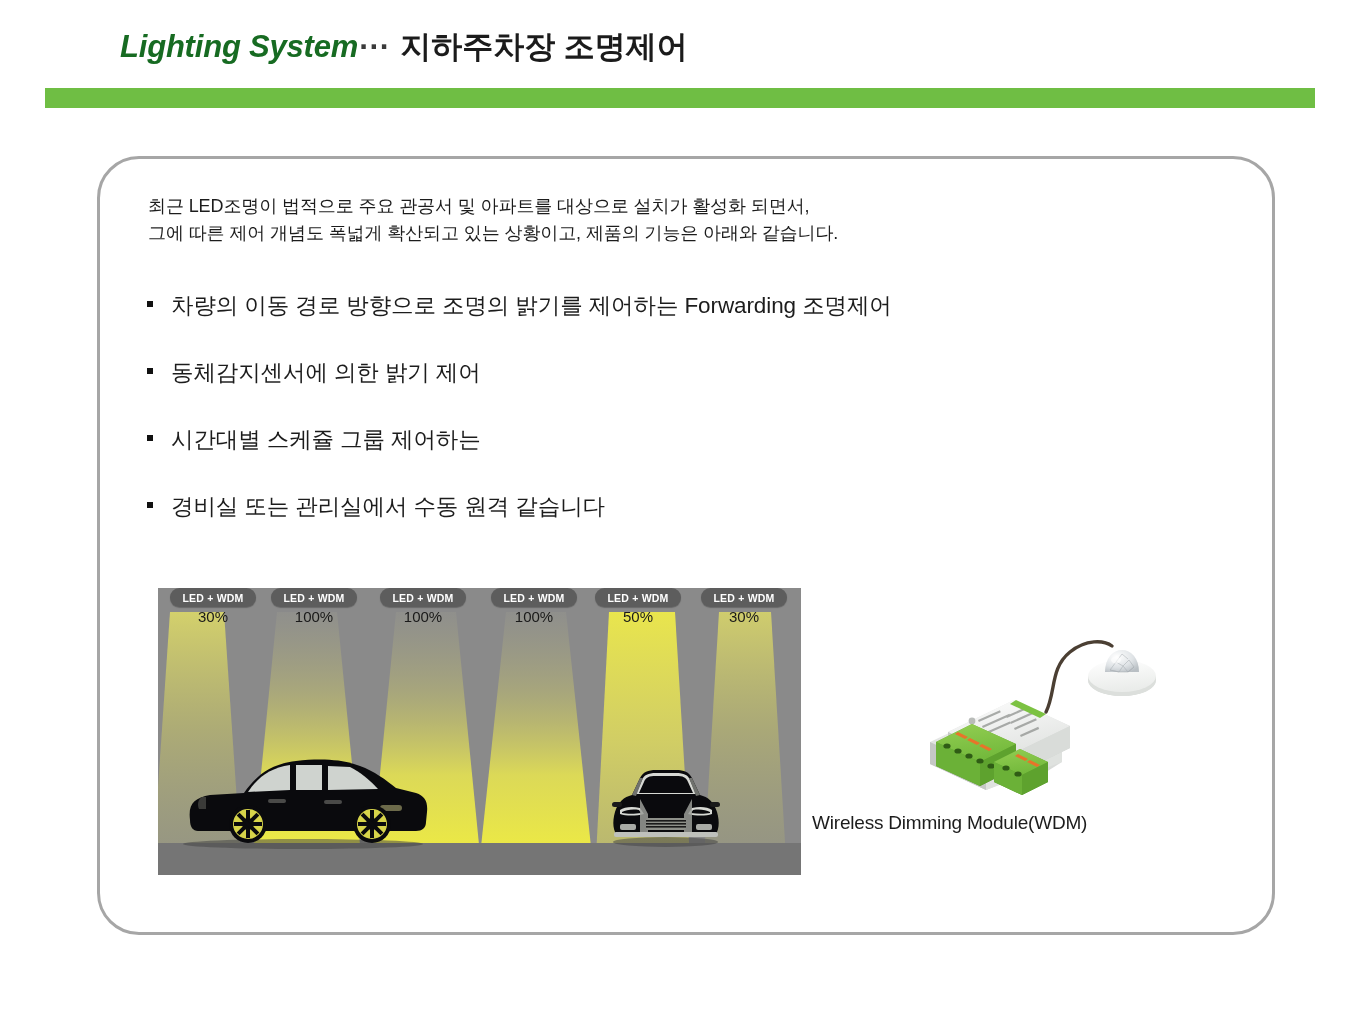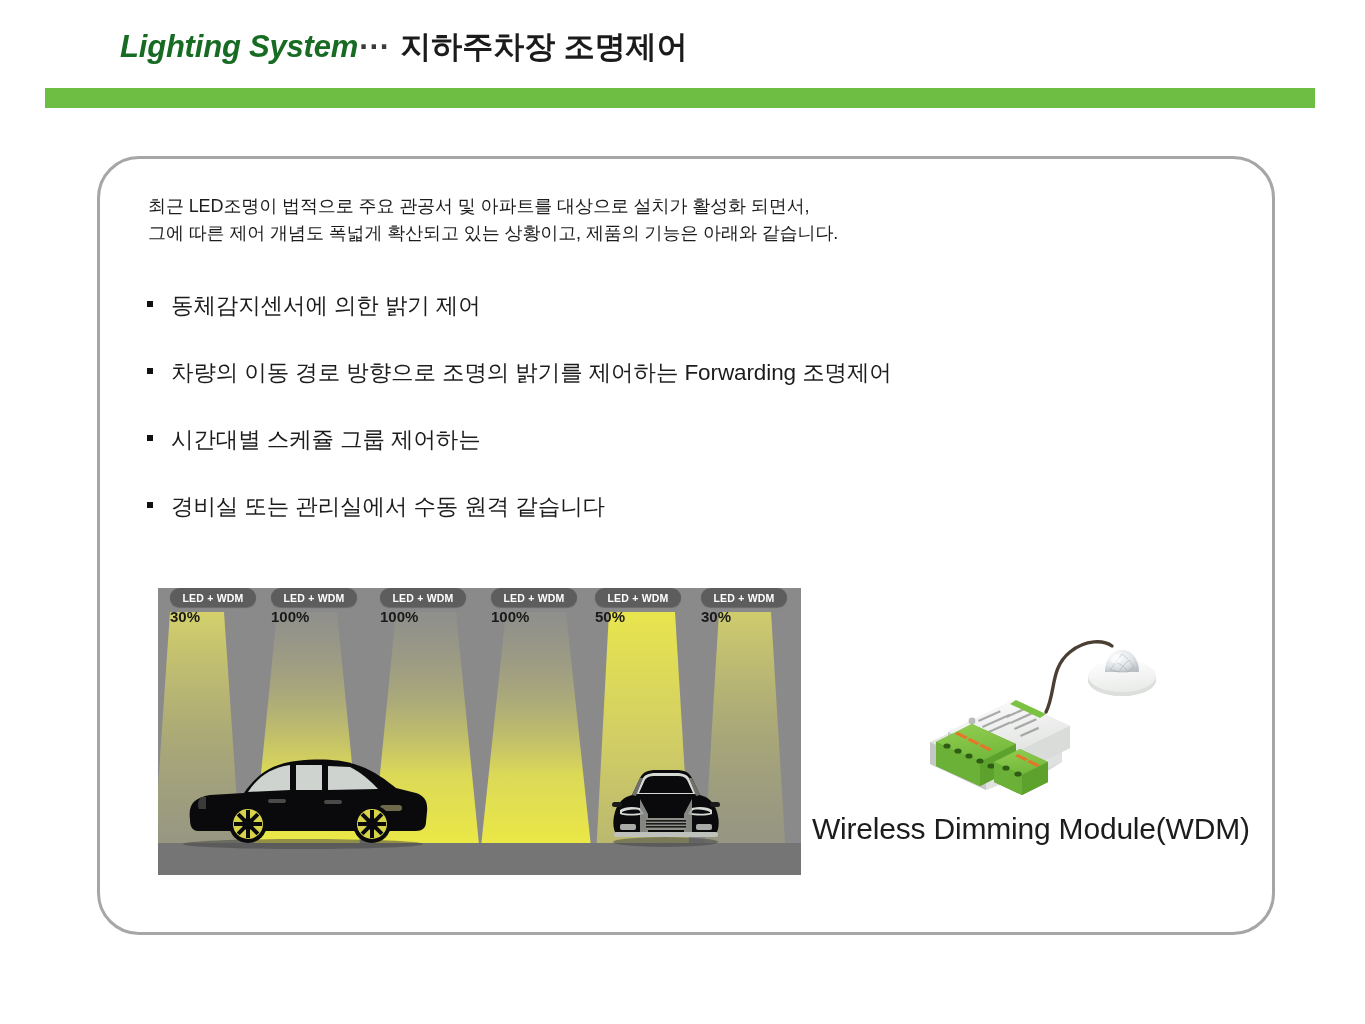--- a/index.html
+++ b/index.html
@@ -159,42 +159,42 @@
     color: #ffffff;
     font-size: 10.5px;
     font-weight: 700;
     letter-spacing: 0.2px;
     white-space: nowrap;
     box-shadow: 0 1px 1px rgba(0,0,0,0.25);
   }
   .lamp-percent {
     position: absolute;
     top: 20px;
-    text-align: left;
+    text-align: center;
     color: #1a1a1a;
     font-size: 15px;
-    font-weight: 700;
+    font-weight: 400;
     white-space: nowrap;
   }
   .car-side, .car-front { position: absolute; }
 
   
   #wdm-figure {
     position: absolute;
     left: 920px;
     top: 620px;
     width: 250px;
     height: 200px;
   }
   #wdm-caption {
     position: absolute;
     left: 812px;
     top: 812px;
     width: 470px;
-    font-size: 30px;
+    font-size: 19px;
     color: #1c1c1c;
     text-align: left;
     white-space: nowrap;
     letter-spacing: -0.2px;
   }
 </style>
 </head>
 <body>
 
 <div id="slide-header">
@@ -205,25 +205,25 @@
 </div>
 
 <div id="content-card"></div>
 
 <div id="intro-paragraph">최근 LED조명이 법적으로 주요 관공서 및 아파트를 대상으로  설치가 활성화 되면서,
 그에 따른 제어 개념도 폭넓게 확산되고 있는 상황이고, 제품의 기능은 아래와 같습니다.</div>
 
 <ul id="feature-list">
   <li>
     <span class="bullet-square"></span>
-    <span>동체감지센서에 의한 밝기 제어</span>
+    <span>차량의 이동 경로 방향으로 조명의 밝기를 제어하는 Forwarding 조명제어</span>
   </li>
   <li>
     <span class="bullet-square"></span>
-    <span>차량의 이동 경로 방향으로 조명의 밝기를 제어하는 Forwarding 조명제어</span>
+    <span>동체감지센서에 의한 밝기 제어</span>
   </li>
   <li>
     <span class="bullet-square"></span>
     <span>시간대별 스케쥴 그룹 제어하는</span>
   </li>
   <li>
     <span class="bullet-square"></span>
     <span>경비실 또는 관리실에서 수동 원격 같습니다</span>
   </li>
 </ul>

